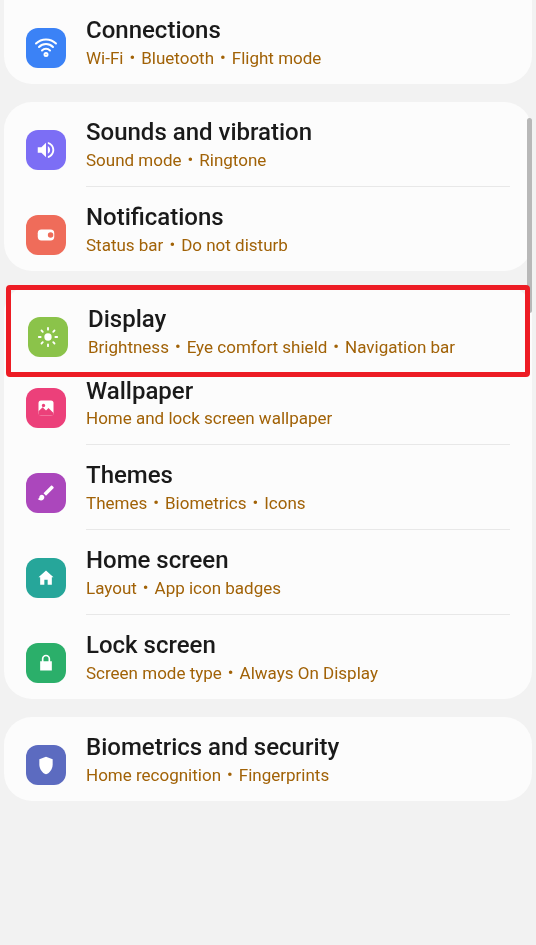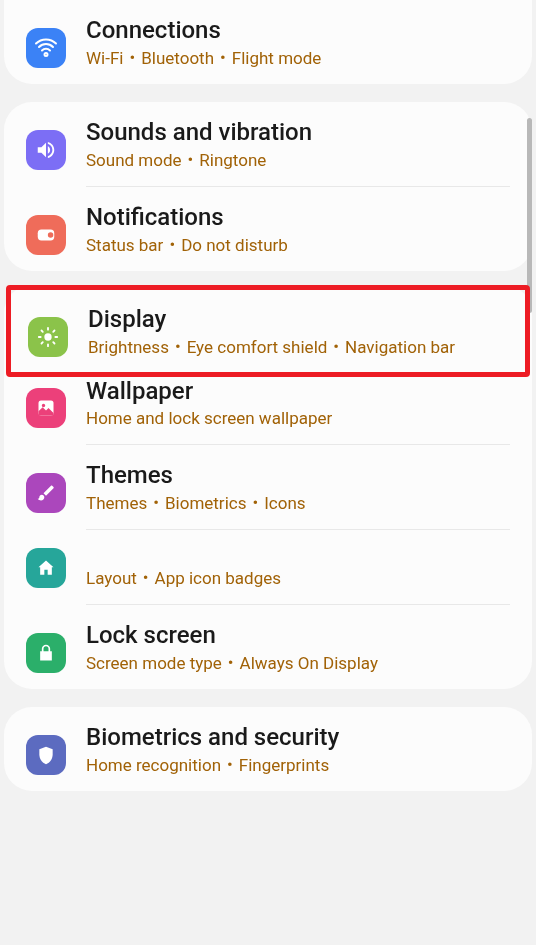--- a/index.html
+++ b/index.html
@@ -177,20 +177,21 @@
       </div>
     </div>
     <div class="divider"></div>
     <div class="item">
       <div class="icon-wrap" style="background:#26a69a">
         <svg width="20" height="20" viewBox="0 0 24 24" fill="white">
             <path d="M12 3l9 8h-2v9h-5v-6h-4v6H5v-9H3l9-8z"></path>
           </svg>
       </div>
       <div class="content">
+        <div class="title">Home screen</div>
         <div class="subtitle"><span>Layout</span><span class="dot">•</span><span>App icon badges</span></div>
       </div>
     </div>
     <div class="divider"></div>
     <div class="item">
       <div class="icon-wrap" style="background:#2baf6a">
         <svg width="20" height="20" viewBox="0 0 24 24" fill="white">
             <path d="M17 10V7a5 5 0 00-10 0v3H5v11h14V10h-2zm-8-3a3 3 0 016 0v3H9V7z"></path>
           </svg>
       </div>

